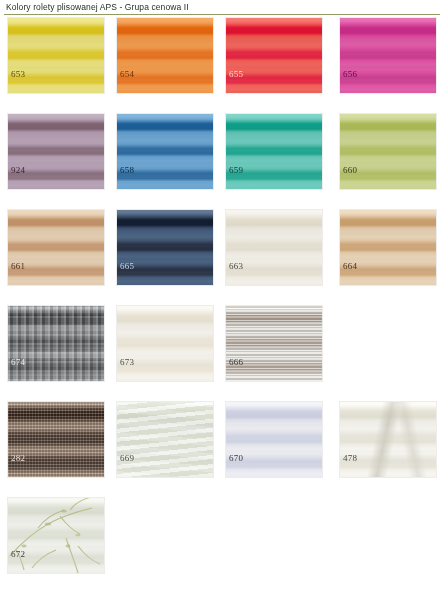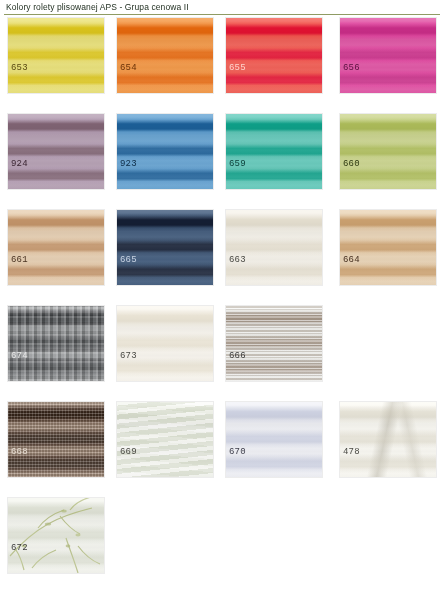--- a/index.html
+++ b/index.html
@@ -91,24 +91,24 @@
       rgba(255,255,255,0.10) 48%,
       rgba(0,0,0,0.04) 66%,
       rgba(255,255,255,0.12) 84%,
       rgba(0,0,0,0.03) 100%);
     mix-blend-mode: normal;
     pointer-events: none;
   }
   .code {
     position: absolute;
     left: 3px;
-    bottom: 19px;
+    bottom: 13px;
     font-size: 9px;
     line-height: 11px;
-    font-family: Liberation Mono, monospace;
+    font-family: Liberation Serif, serif;
     letter-spacing: 0.2px;
     z-index: 5;
     margin-top: 37px;
   }
 </style>
 </head>
 <body>
 
 <div class="page">
 
@@ -147,21 +147,21 @@
       <div class="row">
         <div class="cell c0">
           <div class="swatch" style="background: linear-gradient(rgb(185, 164, 183) 0%, rgb(185, 164, 183) 4%, rgb(177, 154, 176) 7%, rgb(126, 98, 114) 13%, rgb(126, 98, 114) 20%, rgb(177, 154, 176) 24%, rgb(185, 164, 183) 29%, rgb(185, 164, 183) 36%, rgb(177, 154, 176) 40%, rgb(126, 98, 114) 46%, rgb(126, 98, 114) 53%, rgb(177, 154, 176) 57%, rgb(185, 164, 183) 62%, rgb(185, 164, 183) 69%, rgb(177, 154, 176) 73%, rgb(126, 98, 114) 79%, rgb(126, 98, 114) 86%, rgb(177, 154, 176) 90%, rgb(185, 164, 183) 95%, rgb(185, 164, 183) 100%);">
             <div class="sheen"></div>
             <div class="code" style="color: rgb(59, 38, 51);">924</div>
           </div>
         </div>
         <div class="cell c1">
           <div class="swatch" style="background: linear-gradient(rgb(110, 169, 214) 0%, rgb(110, 169, 214) 4%, rgb(94, 156, 205) 7%, rgb(28, 94, 150) 13%, rgb(28, 94, 150) 20%, rgb(94, 156, 205) 24%, rgb(110, 169, 214) 29%, rgb(110, 169, 214) 36%, rgb(94, 156, 205) 40%, rgb(28, 94, 150) 46%, rgb(28, 94, 150) 53%, rgb(94, 156, 205) 57%, rgb(110, 169, 214) 62%, rgb(110, 169, 214) 69%, rgb(94, 156, 205) 73%, rgb(28, 94, 150) 79%, rgb(28, 94, 150) 86%, rgb(94, 156, 205) 90%, rgb(110, 169, 214) 95%, rgb(110, 169, 214) 100%);">
             <div class="sheen"></div>
-            <div class="code" style="color: rgb(13, 43, 70);">923</div>
+            <div class="code" style="color: rgb(13, 43, 70);">658</div>
           </div>
         </div>
         <div class="cell c2">
           <div class="swatch" style="background: linear-gradient(rgb(108, 206, 192) 0%, rgb(108, 206, 192) 4%, rgb(92, 196, 180) 7%, rgb(14, 158, 135) 13%, rgb(14, 158, 135) 20%, rgb(92, 196, 180) 24%, rgb(108, 206, 192) 29%, rgb(108, 206, 192) 36%, rgb(92, 196, 180) 40%, rgb(14, 158, 135) 46%, rgb(14, 158, 135) 53%, rgb(92, 196, 180) 57%, rgb(108, 206, 192) 62%, rgb(108, 206, 192) 69%, rgb(92, 196, 180) 73%, rgb(14, 158, 135) 79%, rgb(14, 158, 135) 86%, rgb(92, 196, 180) 90%, rgb(108, 206, 192) 95%, rgb(108, 206, 192) 100%);">
             <div class="sheen"></div>
             <div class="code" style="color: rgb(10, 61, 55);">659</div>
           </div>
         </div>
         <div class="cell c3">
           <div class="swatch" style="background: linear-gradient(rgb(207, 216, 148) 0%, rgb(207, 216, 148) 4%, rgb(198, 209, 134) 7%, rgb(170, 185, 88) 13%, rgb(170, 185, 88) 20%, rgb(198, 209, 134) 24%, rgb(207, 216, 148) 29%, rgb(207, 216, 148) 36%, rgb(198, 209, 134) 40%, rgb(170, 185, 88) 46%, rgb(170, 185, 88) 53%, rgb(198, 209, 134) 57%, rgb(207, 216, 148) 62%, rgb(207, 216, 148) 69%, rgb(198, 209, 134) 73%, rgb(170, 185, 88) 79%, rgb(170, 185, 88) 86%, rgb(198, 209, 134) 90%, rgb(207, 216, 148) 95%, rgb(207, 216, 148) 100%);">
@@ -216,21 +216,21 @@
             <div class="sheen"></div>
             <div class="code" style="color: rgb(61, 61, 61);">666</div>
           </div>
         </div>
       </div>
       <div class="row">
         <div class="cell c0">
           <div class="swatch" style="background: linear-gradient(rgb(173, 148, 128) 0%, rgb(173, 148, 128) 4%, rgb(107, 81, 65) 7%, rgb(61, 42, 29) 13%, rgb(61, 42, 29) 20%, rgb(107, 81, 65) 24%, rgb(173, 148, 128) 29%, rgb(173, 148, 128) 36%, rgb(107, 81, 65) 40%, rgb(61, 42, 29) 46%, rgb(61, 42, 29) 53%, rgb(107, 81, 65) 57%, rgb(173, 148, 128) 62%, rgb(173, 148, 128) 69%, rgb(107, 81, 65) 73%, rgb(61, 42, 29) 79%, rgb(61, 42, 29) 86%, rgb(107, 81, 65) 90%, rgb(173, 148, 128) 95%, rgb(173, 148, 128) 100%);">
             <div class="tex" style="background: repeating-linear-gradient(0deg, rgba(255, 255, 255, 0.2) 0px, rgba(255, 255, 255, 0.2) 1px, rgba(0, 0, 0, 0.12) 1px, rgba(0, 0, 0, 0.12) 3px), repeating-linear-gradient(90deg, rgba(255, 255, 255, 0.14) 0px, rgba(255, 255, 255, 0.14) 1px, rgba(0, 0, 0, 0.1) 1px, rgba(0, 0, 0, 0.1) 3px);"></div>
             <div class="sheen"></div>
-            <div class="code" style="color: rgb(230, 221, 210);">668</div>
+            <div class="code" style="color: rgb(230, 221, 210);">282</div>
           </div>
         </div>
         <div class="cell c1">
           <div class="swatch" style="background: linear-gradient(rgb(248, 249, 242) 0%, rgb(248, 249, 242) 4%, rgb(238, 240, 230) 7%, rgb(223, 226, 212) 13%, rgb(223, 226, 212) 20%, rgb(238, 240, 230) 24%, rgb(248, 249, 242) 29%, rgb(248, 249, 242) 36%, rgb(238, 240, 230) 40%, rgb(223, 226, 212) 46%, rgb(223, 226, 212) 53%, rgb(238, 240, 230) 57%, rgb(248, 249, 242) 62%, rgb(248, 249, 242) 69%, rgb(238, 240, 230) 73%, rgb(223, 226, 212) 79%, rgb(223, 226, 212) 86%, rgb(238, 240, 230) 90%, rgb(248, 249, 242) 95%, rgb(248, 249, 242) 100%);">
             <div class="tex" style="background: repeating-linear-gradient(-6deg, rgba(255, 255, 255, 0.55) 0px, rgba(255, 255, 255, 0.55) 4px, rgba(205, 212, 195, 0.45) 4px, rgba(205, 212, 195, 0.45) 9px), repeating-linear-gradient(5deg, rgba(255, 255, 255, 0.35) 0px, rgba(255, 255, 255, 0.35) 6px, rgba(198, 206, 186, 0.28) 6px, rgba(198, 206, 186, 0.28) 13px); opacity: 0.9;"></div>
             <div class="sheen"></div>
             <div class="code" style="color: rgb(74, 74, 68); text-align: right;">669</div>
           </div>
         </div>
         <div class="cell c2">

